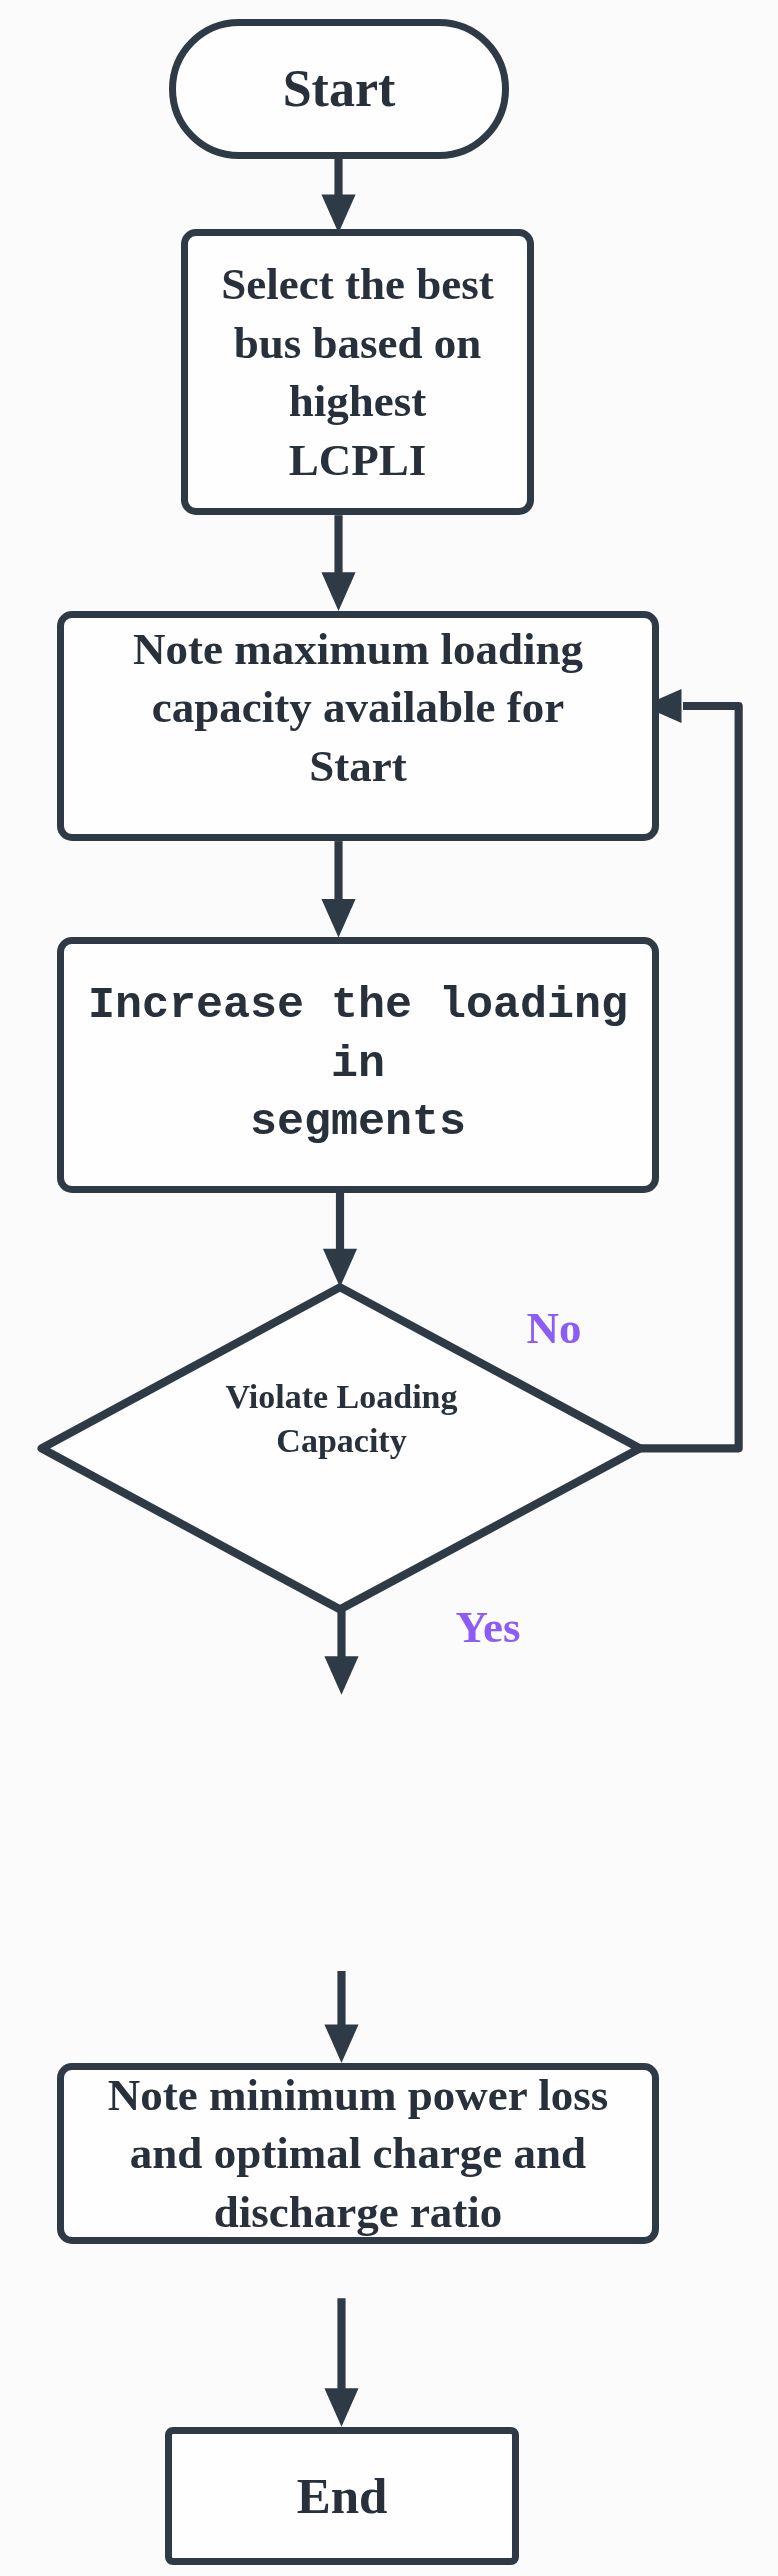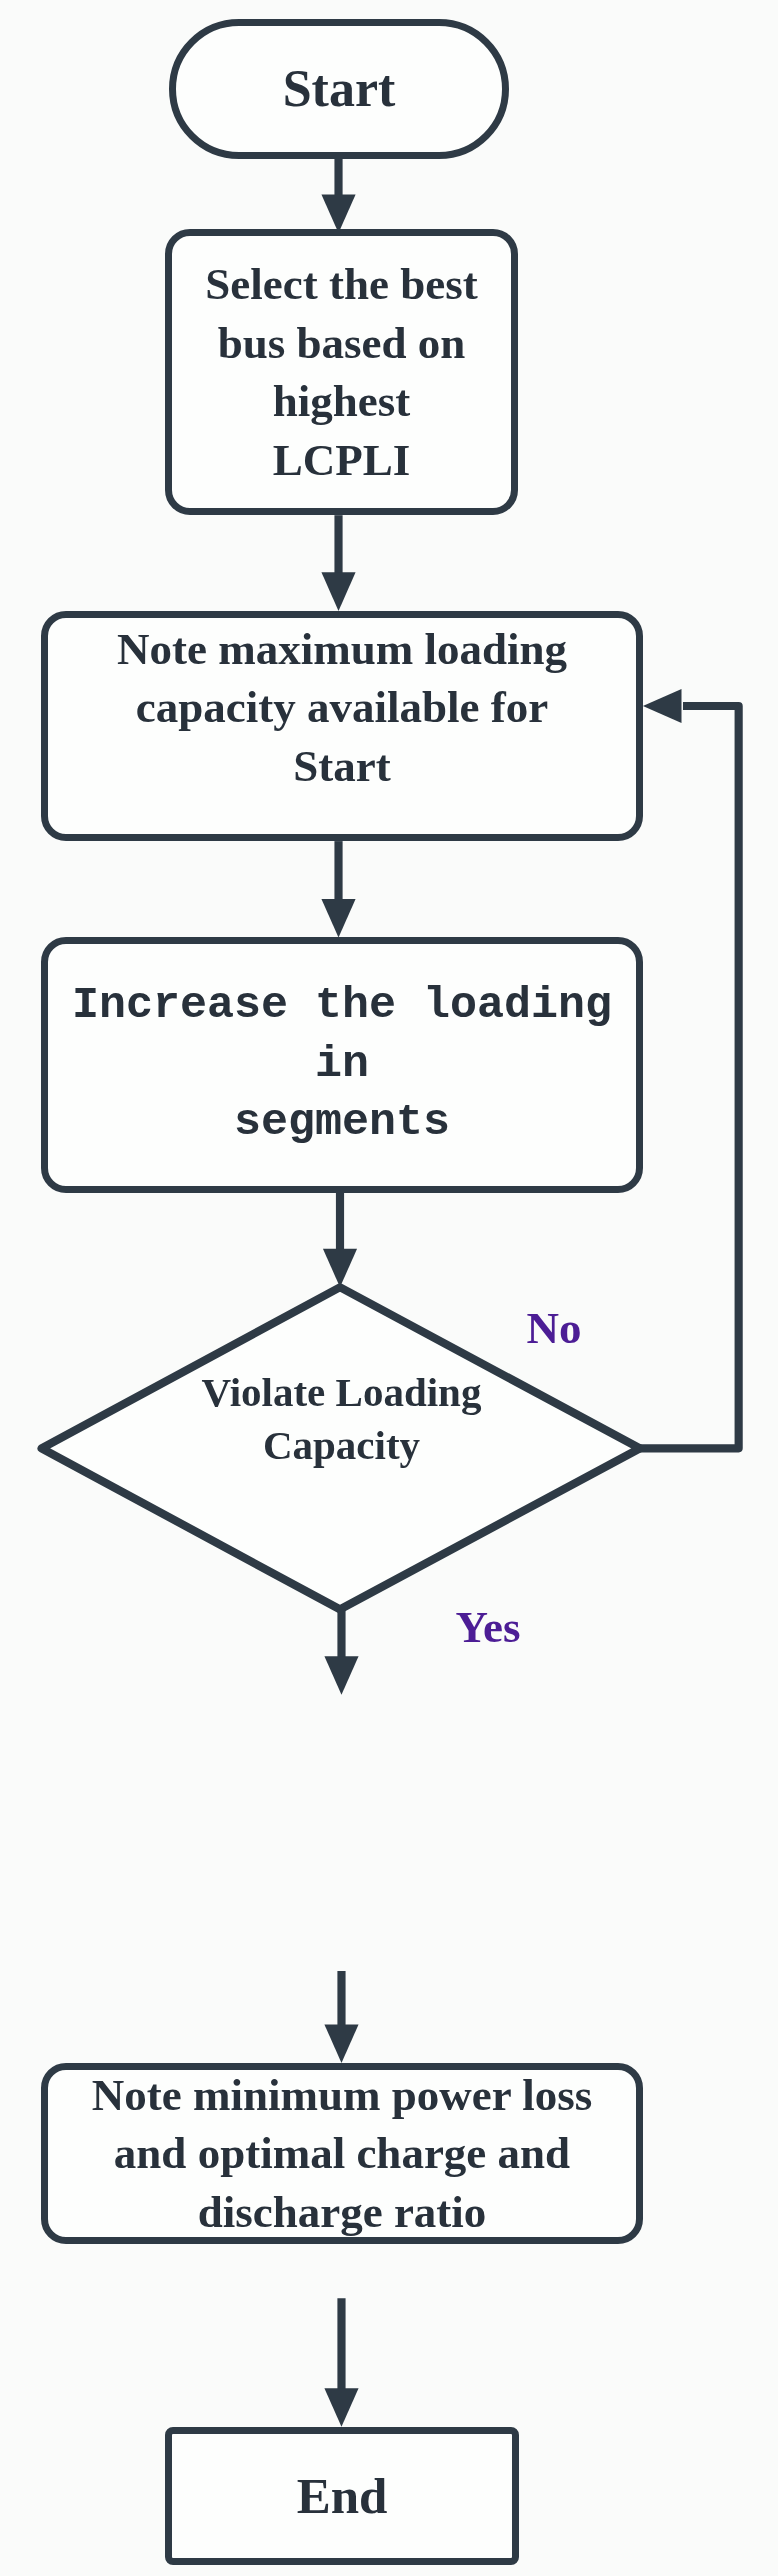--- a/index.html
+++ b/index.html
@@ -11,34 +11,34 @@
   .layer{position:absolute;left:0;top:0;width:778px;height:2576px;}
   .node{
     position:absolute;box-sizing:border-box;
     background:#fdfefd;border:7.4px solid #2e3a45;
     display:flex;align-items:center;justify-content:center;
     text-align:center;font-weight:bold;color:#28313b;
     font-size:45px;line-height:1.3;white-space:pre-line;
   }
   .terminator-start{left:169px;top:18.6px;width:340px;height:140px;border-radius:70px;font-size:52px;}
   .terminator-end{left:165px;top:2427px;width:354px;height:138px;border-radius:8px;font-size:51px;}
-  .process{border-radius:25px;}
+  .process{border-radius:15px;margin-left:16px;}
   .proc-select{left:165px;top:229px;width:353px;height:286px;}
   .proc-maxload{left:41px;top:611px;width:602px;height:230px;padding-bottom:37px;}
   .proc-increase{left:41px;top:937px;width:602px;height:256px;font-family:Liberation Mono, monospace;}
   .proc-observe{left:41px;top:1695px;width:602px;height:276px;}
   .proc-minloss{left:41px;top:2063px;width:602px;height:181px;}
   .decision-label{
     position:absolute;left:117px;top:1367px;width:449px;height:134px;
     display:flex;align-items:center;justify-content:center;text-align:center;
-    font-weight:bold;color:#28313b;font-size:41px;line-height:1.3;
+    font-weight:bold;color:#28313b;font-size:34px;line-height:1.3;
     white-space:pre-line;padding-bottom:30px;box-sizing:border-box;
   }
   .edge-label{
-    position:absolute;font-weight:bold;color:#4c1d95;font-size:45px;
+    position:absolute;font-weight:bold;color:#8b5cf6;font-size:45px;
     display:flex;align-items:center;justify-content:center;
   }
   .edge-label-no{left:513px;top:1304px;width:82px;height:48px;}
   .edge-label-yes{left:442px;top:1603px;width:92px;height:48px;}
 </style>
 </head>
 <body>
 
 <div class="canvas">
 

